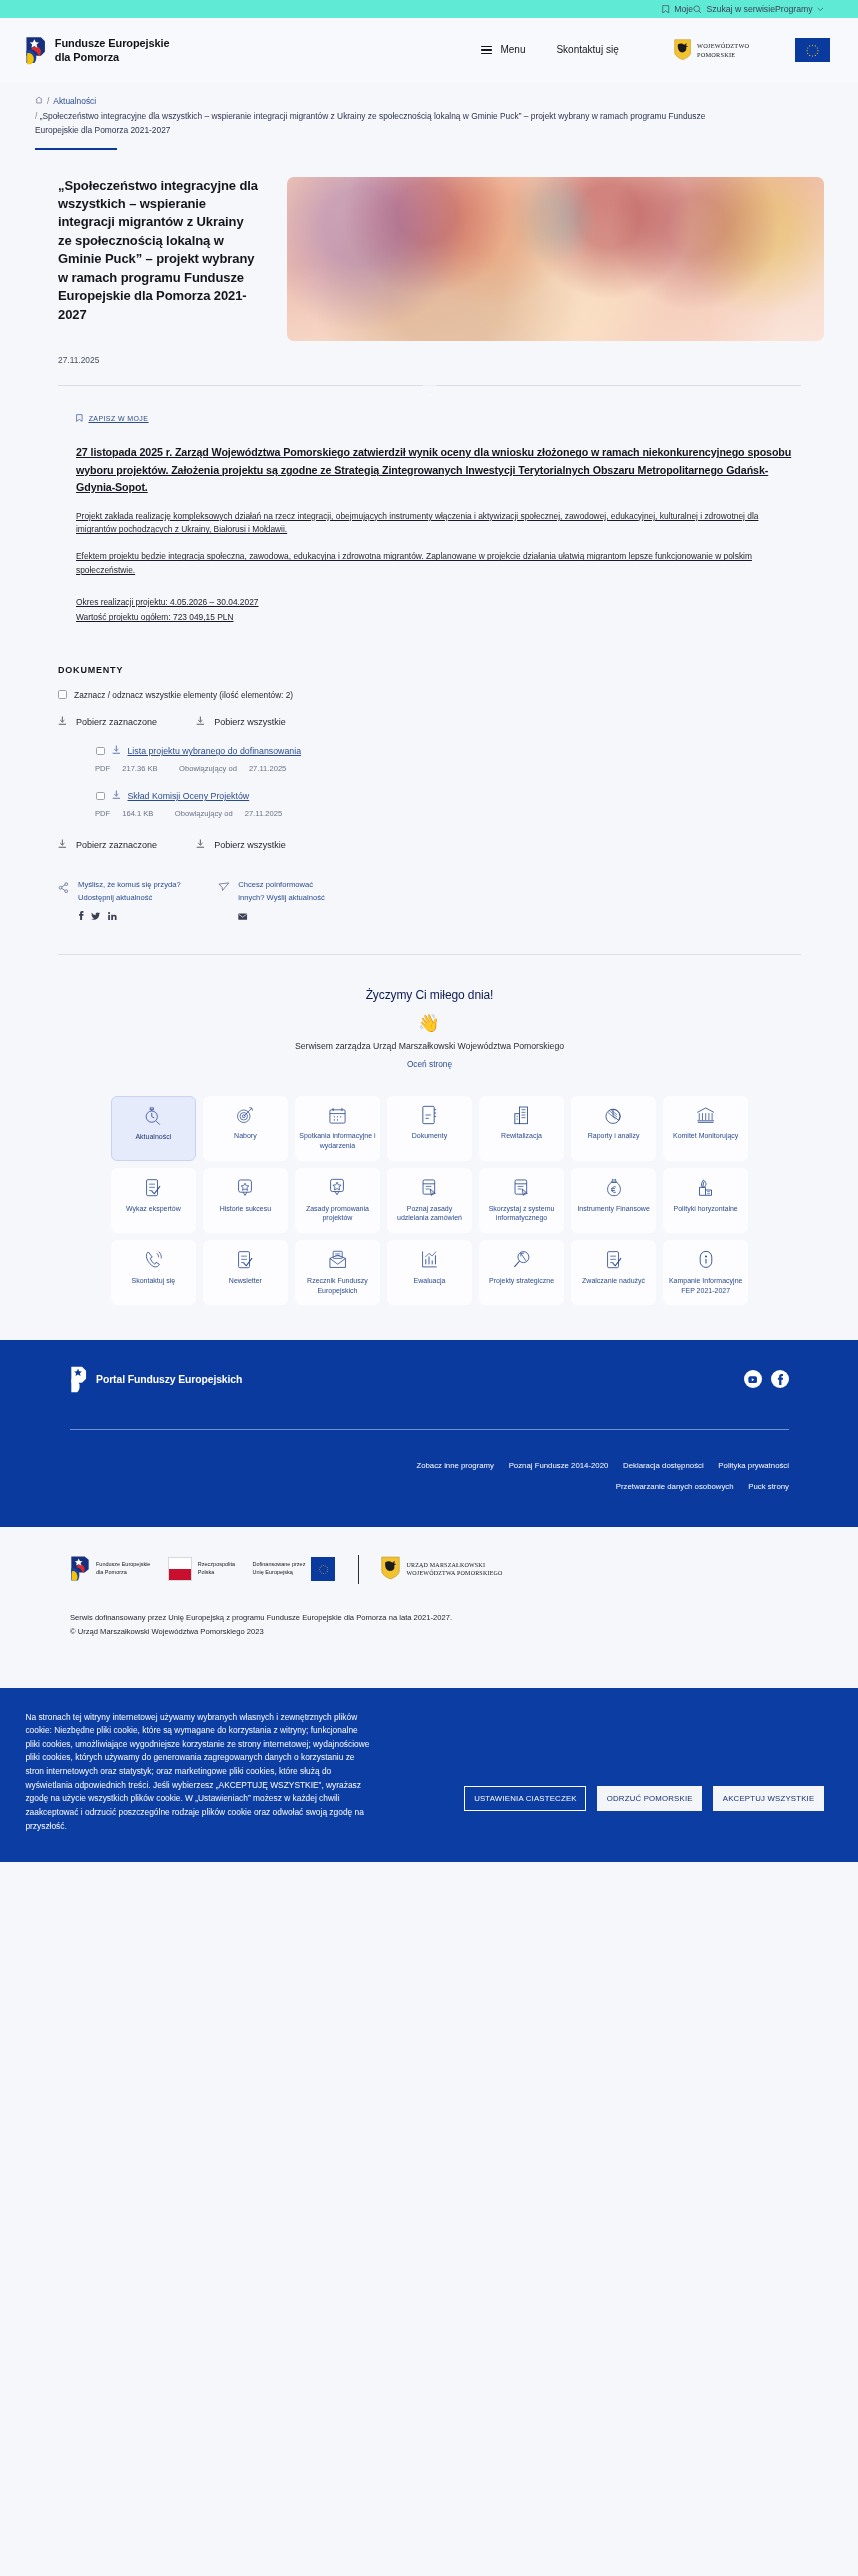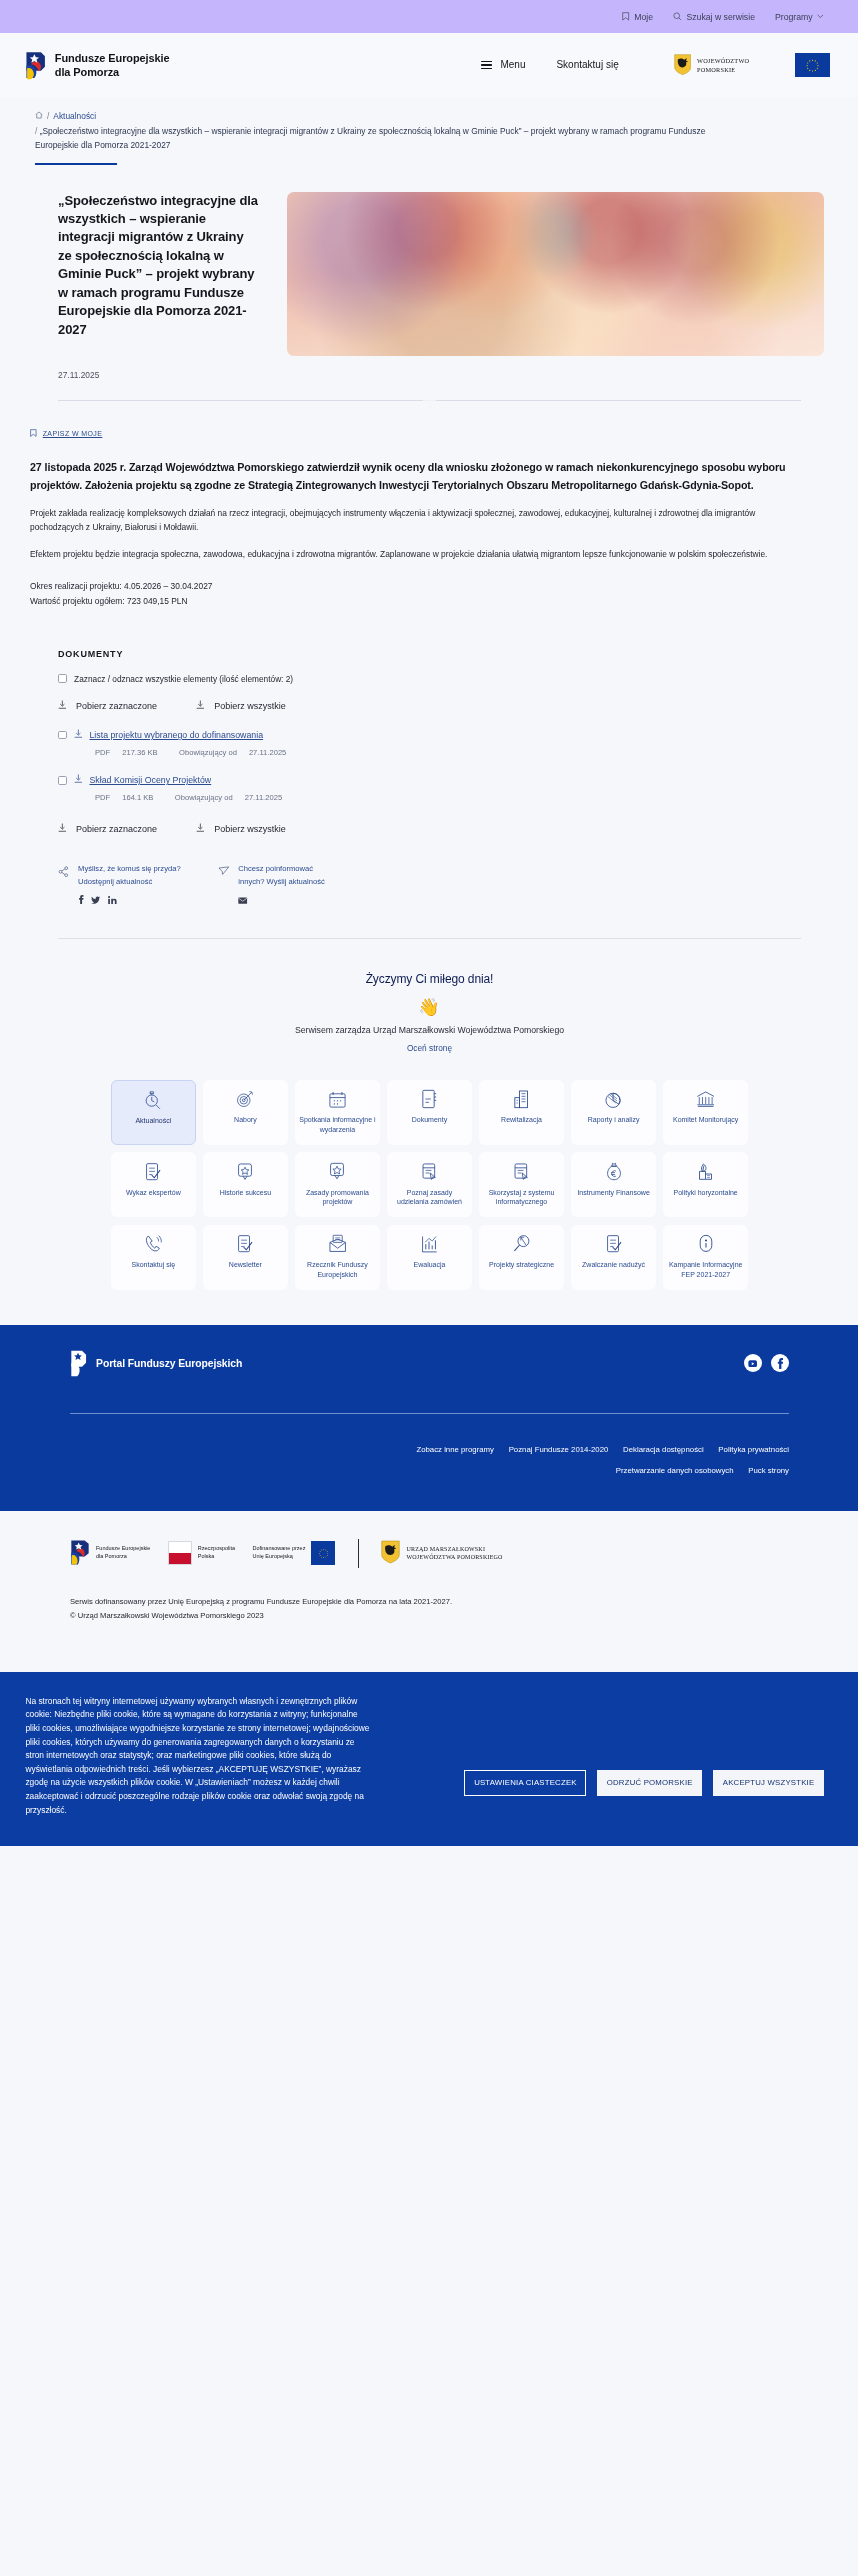--- a/index.html
+++ b/index.html
@@ -7,27 +7,26 @@
   html, body {
     width: 859px;
     background: #f6f7fb;
     font-family: "Liberation Sans", sans-serif;
     color: #1a1a2e;
   }
   body { width: 859px; position: relative; overflow-x: hidden; }
 
   
   .topbar {
-    height: 33px;
-    background: #c4b5fd;
+    height: 18px;
+    background: #5eead4;
     display: flex;
     align-items: center;
     justify-content: flex-end;
     padding-right: 35px;
-    gap: 20px;
     font-size: 8.7px;
     color: #3b3f55;
   }
   .topbar-item { display: flex; align-items: center; gap: 4.7px; cursor: pointer; }
   .topbar-item svg { display: block; }
 
   
   .header {
     height: 64px;
     background: #f8f9fc;
@@ -117,21 +116,21 @@
     background: #f6f7fb;
     clip-path: polygon(0 0, 100% 0, 50% 100%);
     border-bottom: 0;
   }
   .divider .notch {
     position: absolute; left: 50%; top: 0; transform: translateX(-50%);
     width: 16px; height: 8.7px;
   }
 
   
-  .article { padding: 0 64px 0 30px; }
+  .article { padding: 0 64px 0 76px; text-decoration: underline; }
   .save-row {
     display: flex; align-items: center; gap: 6px;
     margin-top: 28px;
     font-size: 7px;
     letter-spacing: 0.4px;
     color: #2b4b8f;
     cursor: pointer;
   }
   .save-row .lbl { text-decoration: underline; }
   .lead {
@@ -155,21 +154,21 @@
   .docs h2 {
     font-size: 9px; font-weight: 700; letter-spacing: 0.8px; color: #15161d;
   }
   .selectall { display: flex; align-items: center; gap: 7.4px; margin-top: 14.7px; font-size: 8.3px; color: #24262f; }
   .cbx {
     width: 8.7px; height: 8.7px; border: 0.9px solid #9aa0b2; border-radius: 1.7px;
     background: #fff; flex: none; cursor: pointer;
   }
   .dl-actions { display: flex; gap: 39px; margin-top: 16px; }
   .dl-btn { display: flex; align-items: center; gap: 9.4px; font-size: 9px; color: #24262f; cursor: pointer; }
-  .doc-row { display: flex; align-items: center; gap: 7.4px; margin-top: 17.4px; }
+  .doc-row { display: flex; align-items: center; gap: 7.4px; margin-top: 17.4px; margin-left: 38px; }
   .doc-link {
     display: flex; align-items: center; gap: 6.7px;
     font-size: 8.8px; color: #2b4b8f; text-decoration: underline; cursor: pointer;
   }
   .doc-meta {
     margin-top: 6.7px; margin-left: 37px;
     font-size: 7.6px; color: #6b7285;
     display: flex; gap: 12px;
   }
   .doc-meta .gap { margin-left: 9.4px; }

